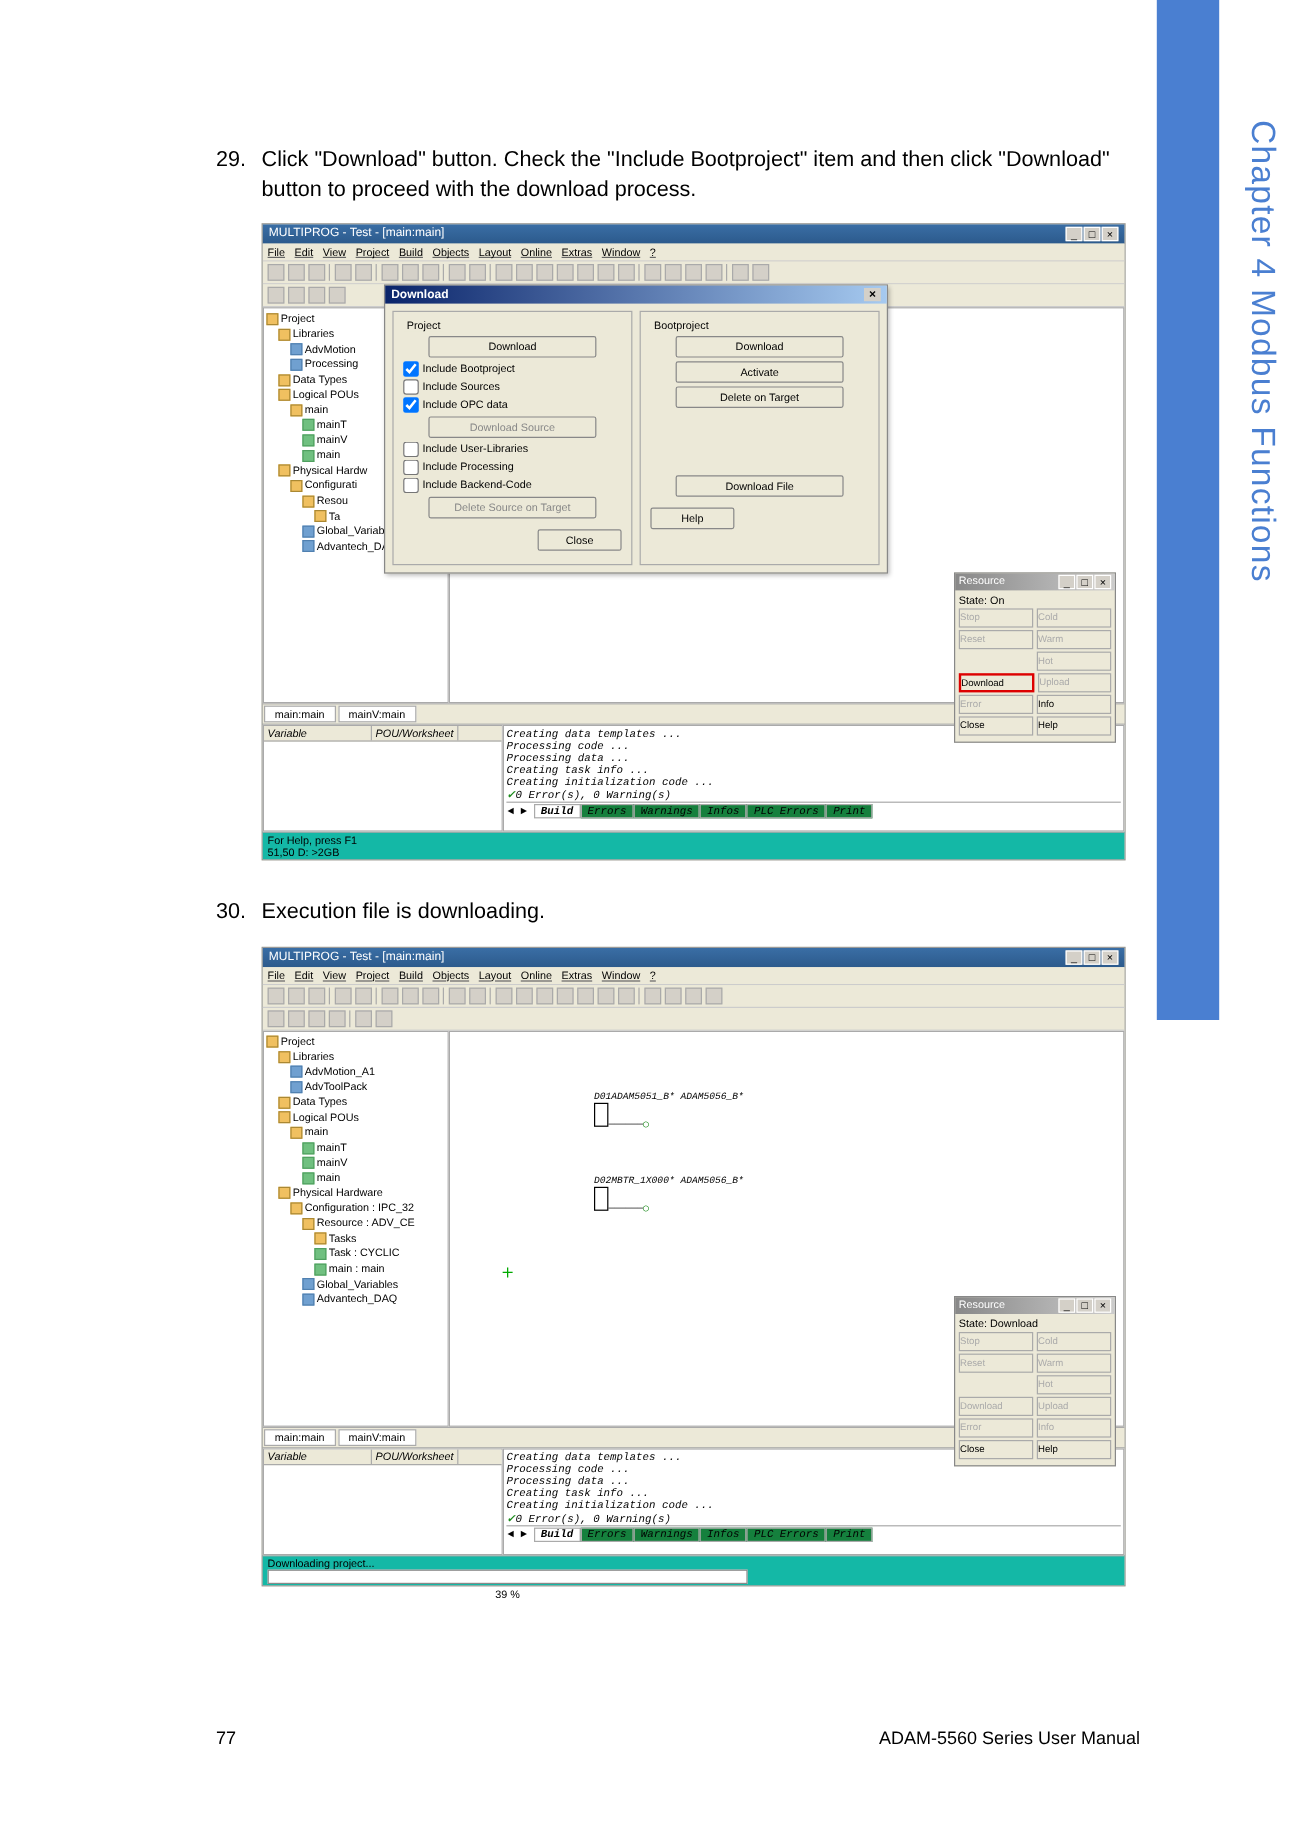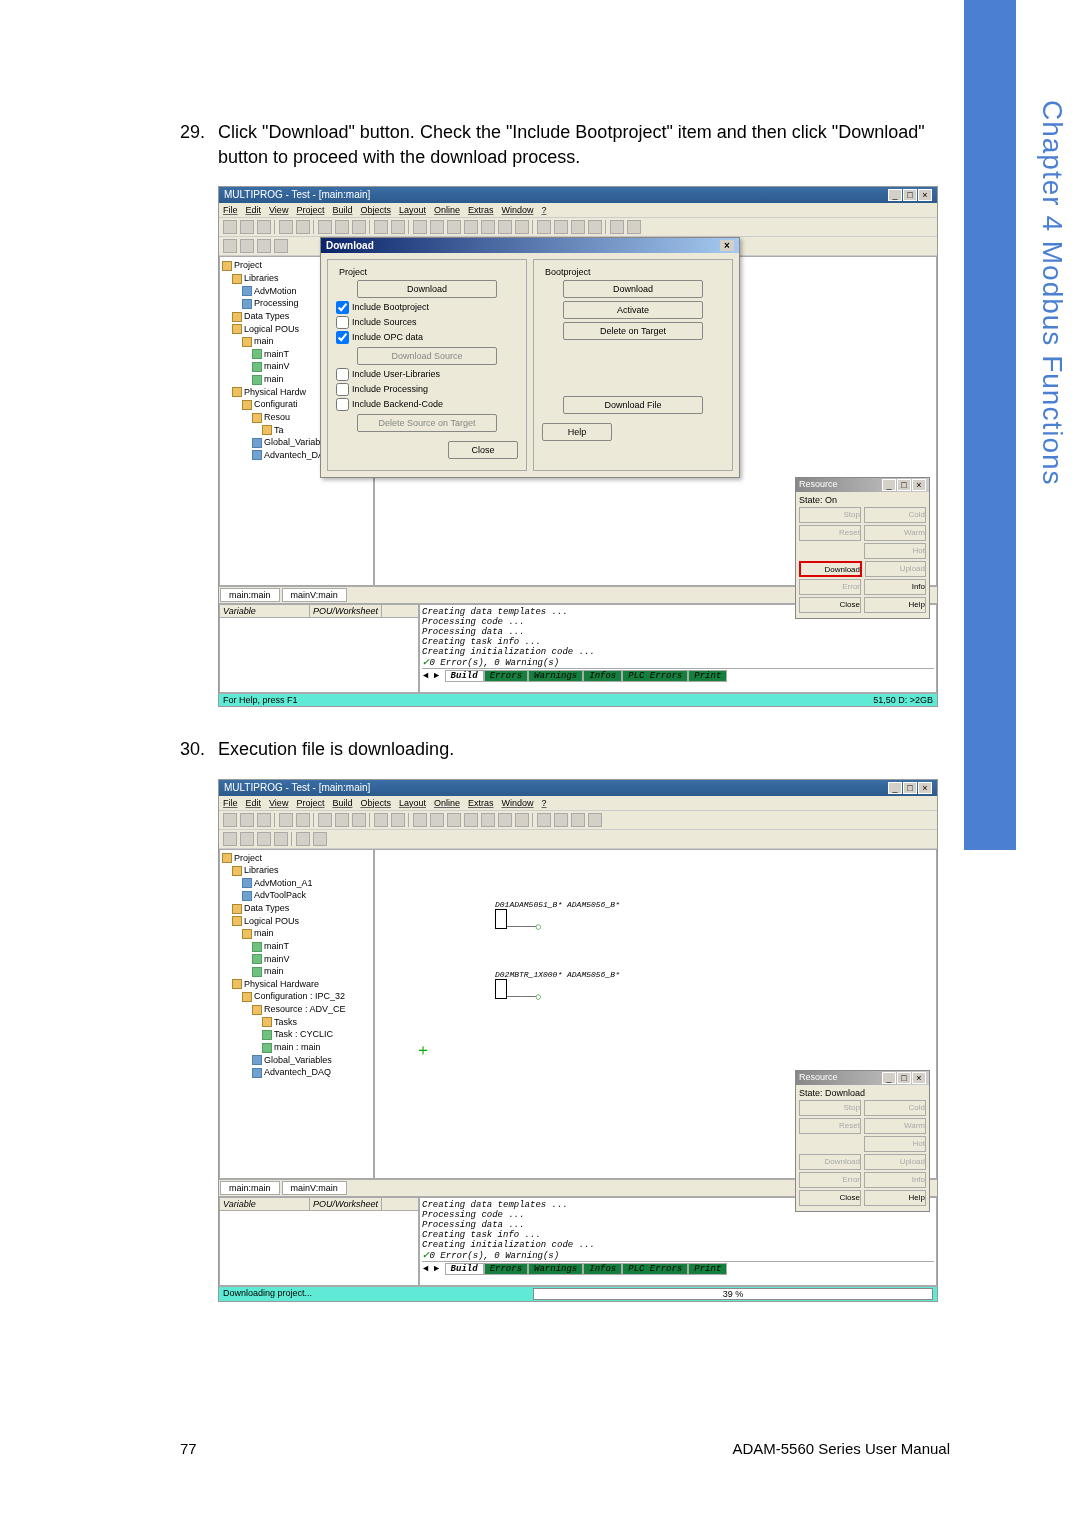--- a/index.html
+++ b/index.html
@@ -218,21 +218,21 @@
   .res-btn-row {
     display: flex;
     gap: 3px;
     margin: 2px 0;
   }
   .res-btn {
     flex: 1;
     height: 16px;
     background: #ece9d8;
     border: 1px solid #aaa;
-    text-align: right;
+    text-align: left;
     line-height: 14px;
     font-size: 8px;
   }
   .res-btn.disabled { color: #aaa; }
   .tabs-bar {
     background: #ece9d8;
     border-top: 1px solid #aaa;
     padding: 1px;
     font-size: 9px;
   }
@@ -281,45 +281,46 @@
     padding: 1px;
   }
   .otab {
     display: inline-block;
     border: 1px solid #aaa;
     padding: 0 5px;
     background: #15803d;
   }
   .otab.active { background: #fff; font-weight: bold; }
   .statusbar {
-    background: #5eead4;
+    background: #14b8a6;
     border-top: 1px solid #aaa;
     padding: 1px 4px;
     font-size: 9px;
     display: flex;
     justify-content: space-between;
+    flex-direction: column;
   }
   .progress-bar {
     width: 400px;
     height: 12px;
     border: 1px solid #888;
     display: inline-block;
     position: relative;
     background: #fff;
     vertical-align: middle;
   }
   .progress-fill {
     background: #316ac5;
     height: 100%;
     width: 39%;
   }
   .progress-text {
     position: absolute;
     left: 50%;
-    top: 0;
+    top: 15px;
     transform: translateX(-50%);
     font-size: 9px;
     color: #000;
   }
   .fbd-block {
     position: absolute;
     font-size: 8px;
     font-family: 'Courier New', monospace;
     font-style: italic;
   }

